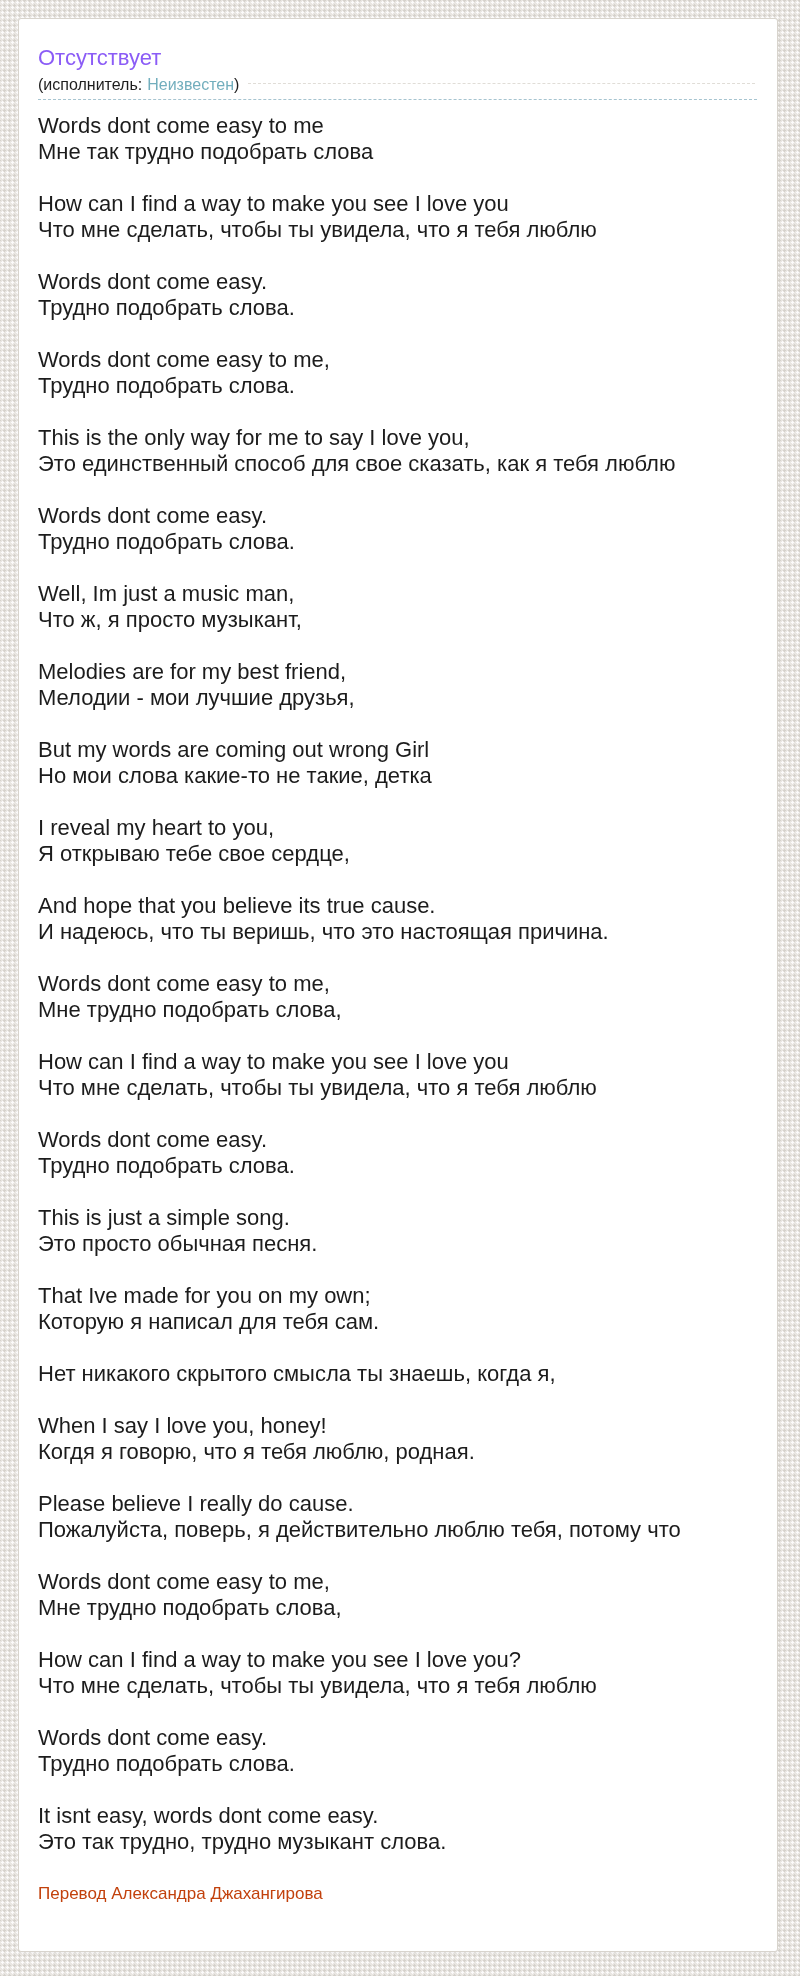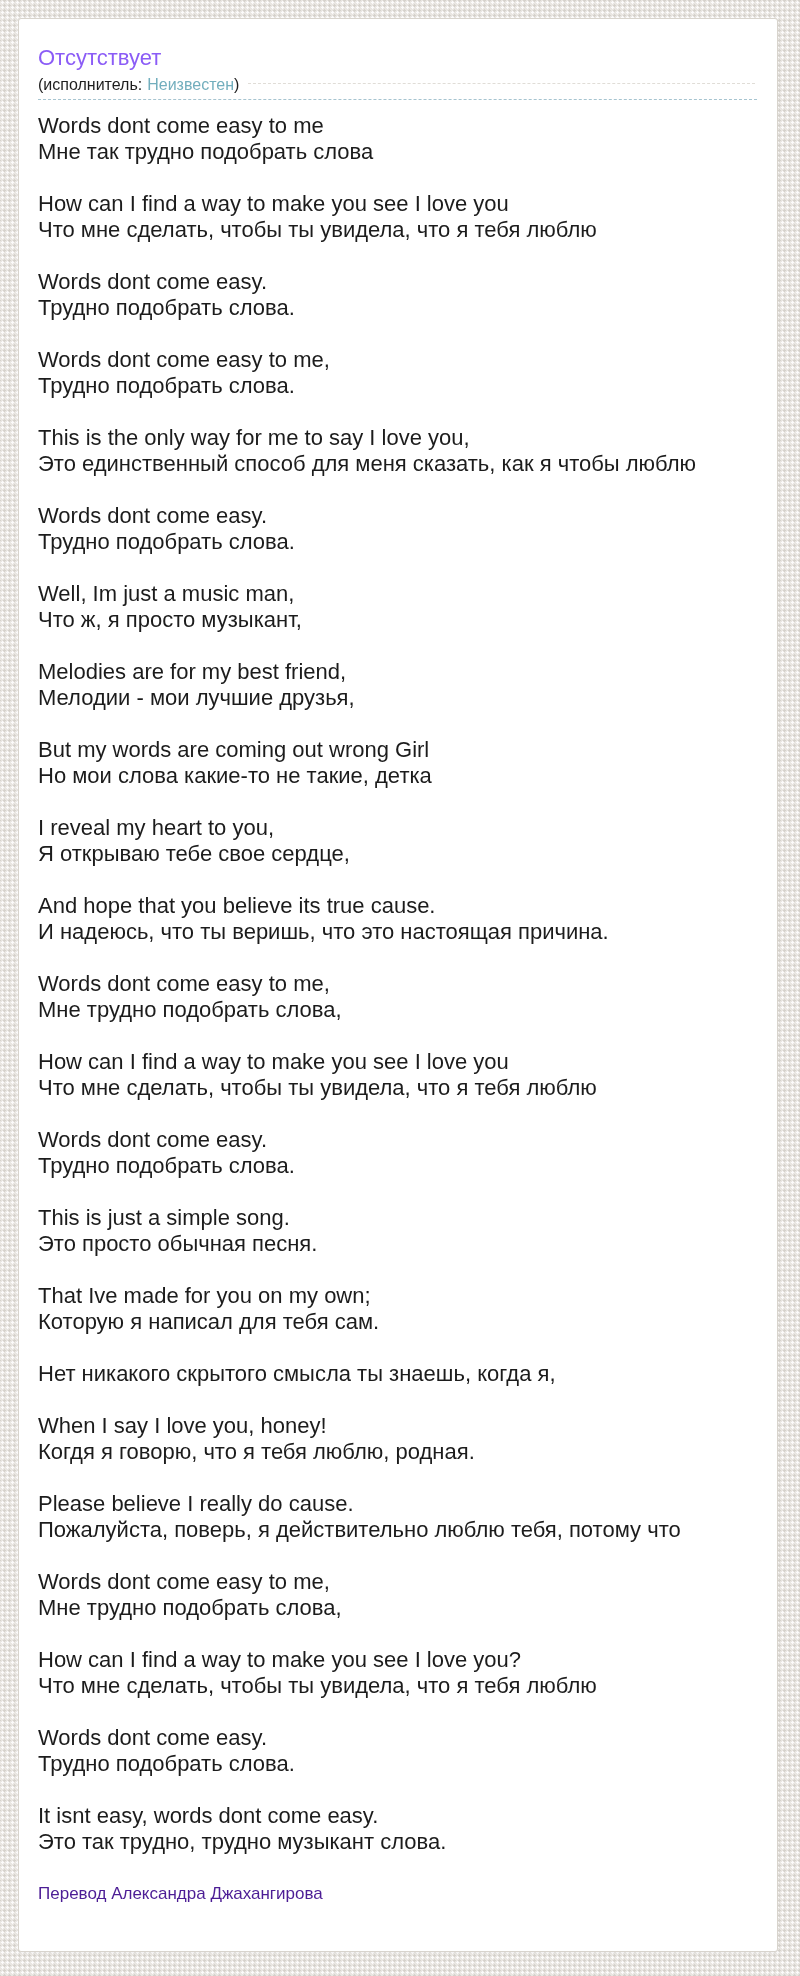--- a/index.html
+++ b/index.html
@@ -63,21 +63,21 @@
     display: block;
     font-size: 22px;
     line-height: 26px;
     color: #1c1c1c;
     white-space: nowrap;
   }
   .footer-line {
     margin: 0;
     font-size: 17px;
     line-height: 26px;
-    color: #4c1d95;
+    color: #c2410c;
   }
 </style>
 </head>
 <body>
 
 <div class="card">
 
   <div class="header">
     <h1 class="title">Отсутствует</h1>
     <div class="subtitle-row">
@@ -105,21 +105,21 @@
         <span class="line ru">Трудно подобрать слова.</span>
       </p>
 
       <p class="stanza">
         <span class="line en">Words dont come easy to me,</span>
         <span class="line ru">Трудно подобрать слова.</span>
       </p>
 
       <p class="stanza">
         <span class="line en">This is the only way for me to say I love you,</span>
-        <span class="line ru">Это единственный способ для меня сказать, как я чтобы люблю</span>
+        <span class="line ru">Это единственный способ для свое сказать, как я тебя люблю</span>
       </p>
 
       <p class="stanza">
         <span class="line en">Words dont come easy.</span>
         <span class="line ru">Трудно подобрать слова.</span>
       </p>
 
       <p class="stanza">
         <span class="line en">Well, Im just a music man,</span>
         <span class="line ru">Что ж, я просто музыкант,</span>

